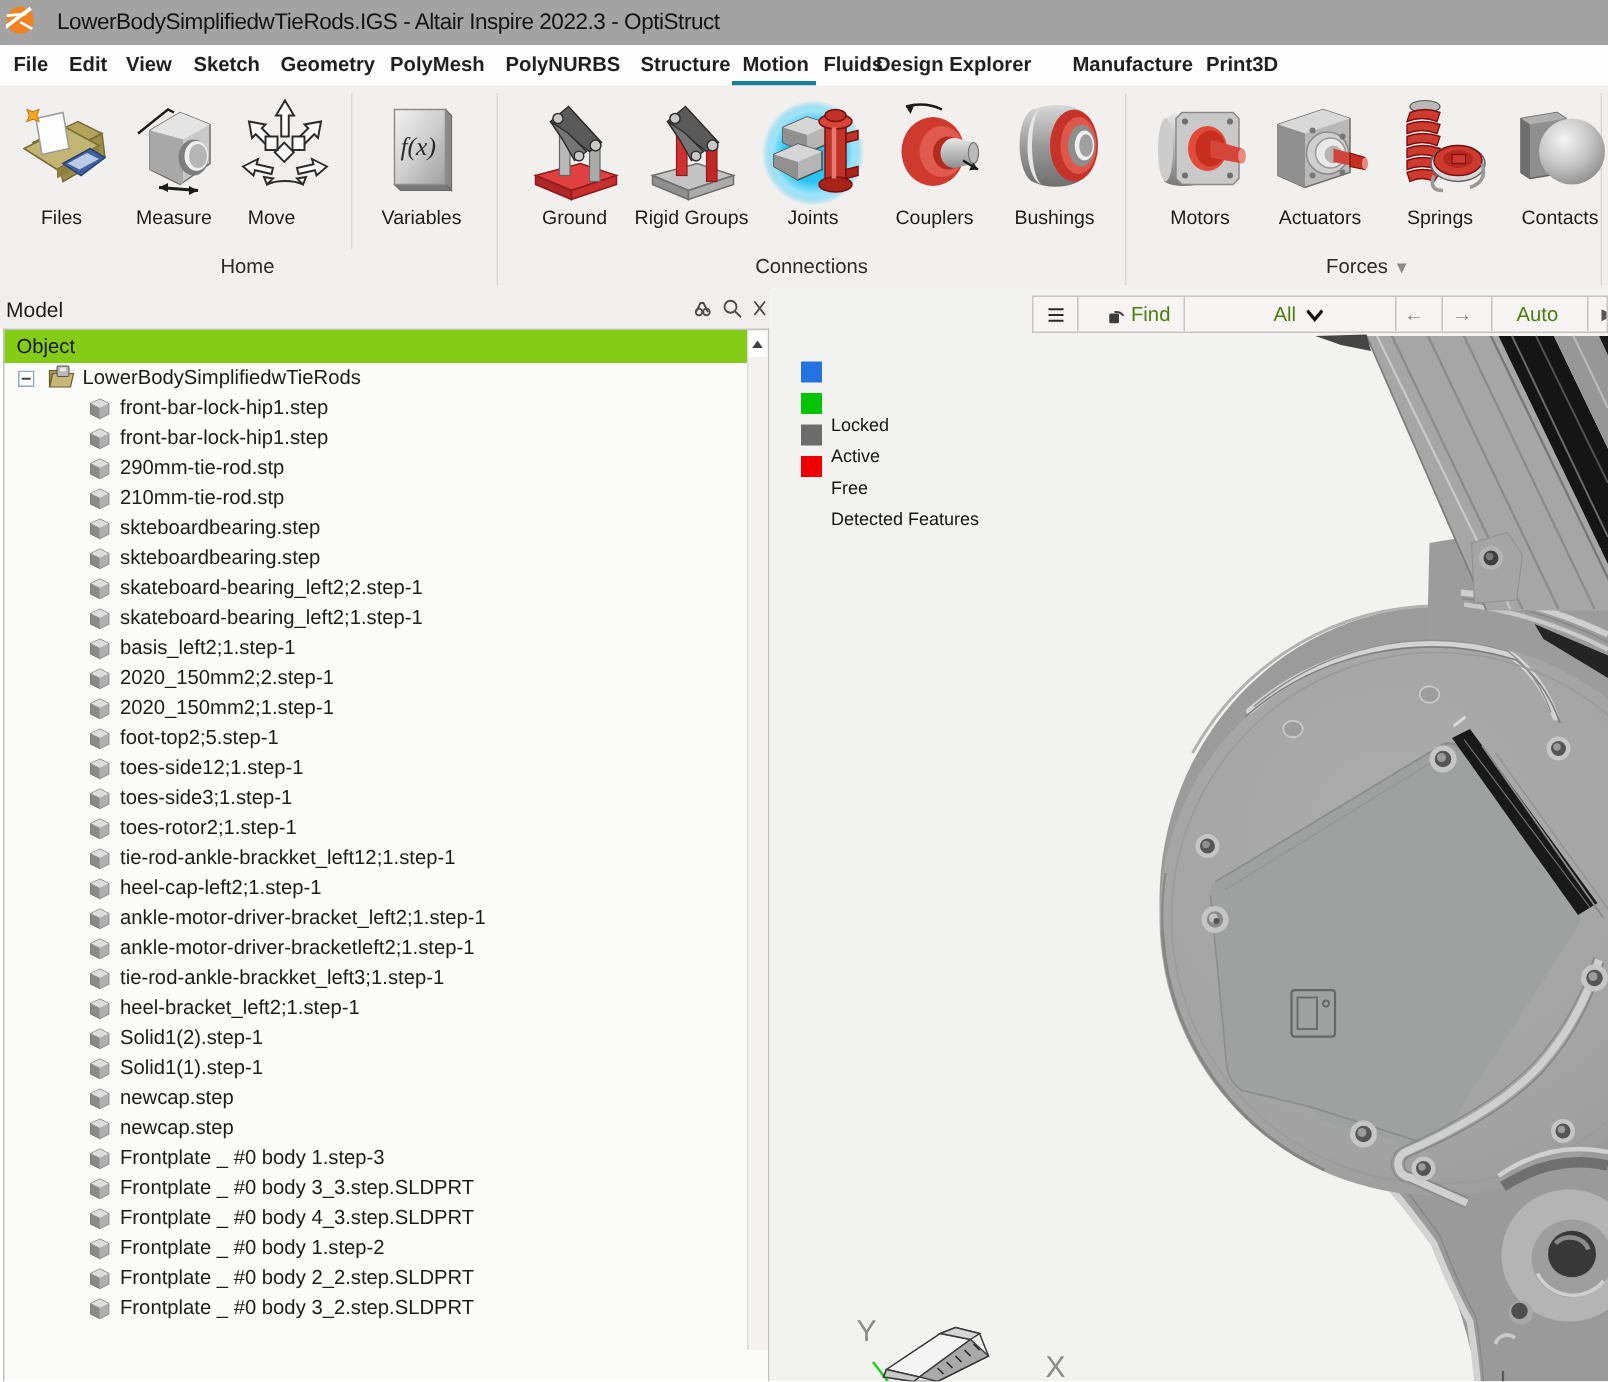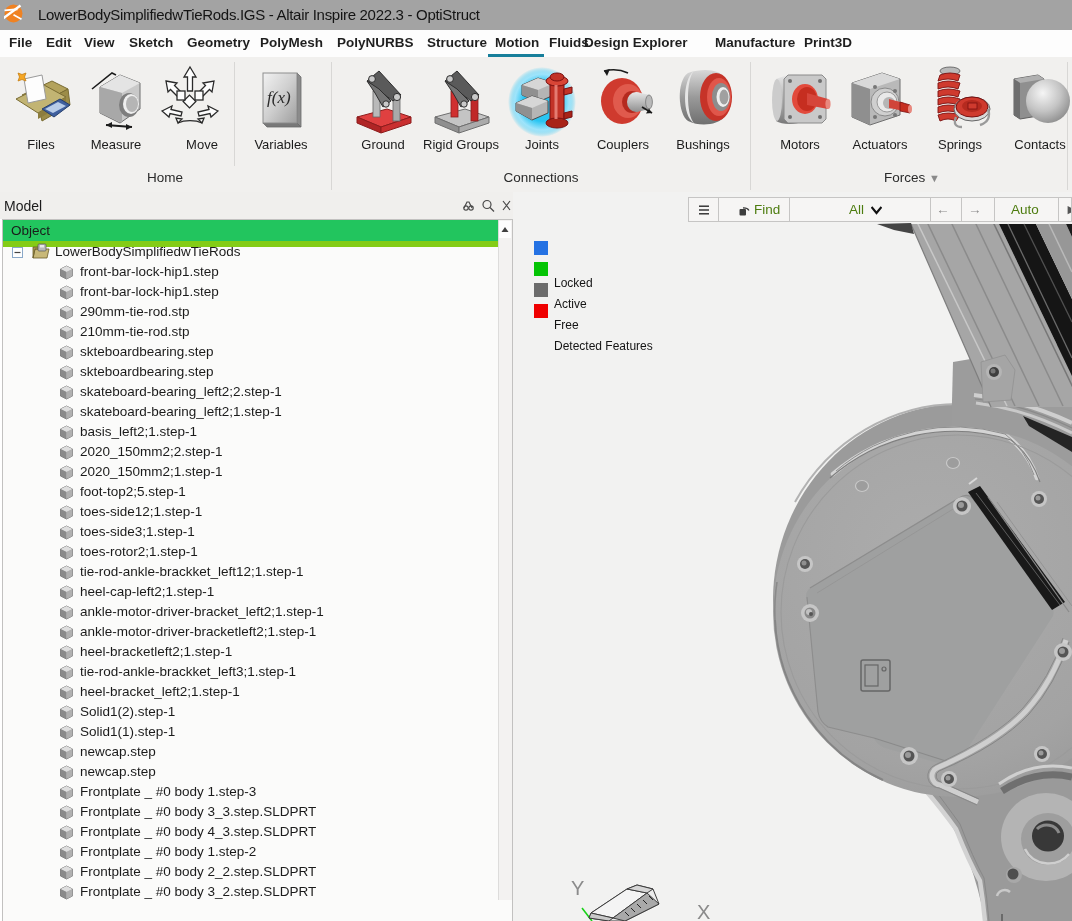--- a/index.html
+++ b/index.html
@@ -16,21 +16,21 @@
   
   #ribbon{left:0;top:57px;width:1072px;height:135px;background:#f1f0ee;border-bottom:1px solid #cbcbcb;}
   .sep{position:absolute;width:1px;background:#d8d7d5;}
   .icon{position:absolute;top:8px;}
   .ilabel{position:absolute;top:80px;font-size:13px;color:#1b1b1b;text-align:center;white-space:nowrap;transform:translateX(-50%);}
   .glabel{position:absolute;top:113px;font-size:13.5px;color:#2a2a2a;text-align:left;white-space:nowrap;transform:translateX(-50%);}
   
   #panelhdr{left:0;top:192px;width:513px;height:27px;background:#f0efed;}
   #panelhdr .t{position:absolute;left:4px;top:6px;font-size:14px;color:#1b1b1b;}
   #treewrap{left:2px;top:219px;width:511px;height:702px;background:#fbfbfa;border:1px solid #c2c1c0;border-bottom:none;box-sizing:border-box;}
-  #objrow{left:0px;top:0px;width:509px;height:21px;background:#22c55e;border-bottom:6px solid #84cc16;}
+  #objrow{left:0px;top:0px;width:509px;height:21px;background:#84cc16;border-bottom:1px solid #84cc16;}
   #objrow span{position:absolute;left:8px;top:3px;font-size:13.5px;color:#1b1b1b;}
   #scroll{right:0px;top:0px;width:13px;height:680px;background:#f3f2f1;border-left:1px solid #dddcdb;}
   #scrollup{position:absolute;top:1px;left:0px;width:12px;height:17px;background:#fdfdfd;}
   #tree{left:0;top:22px;width:496px;}
   .trow{height:20px;position:relative;white-space:nowrap;font-size:13.5px;color:#1b1b1b;}
   .trow .cube{position:absolute;left:56px;top:3px;}
   .trow .txt{position:absolute;left:77px;top:2px;}
   
   #viewport{left:513px;top:192px;width:559px;height:729px;background:#f2f2f1;}
   #vtoolbar{left:688px;top:197px;width:384px;height:25px;background:#f6f5f4;border:1px solid #c6c5c4;box-sizing:border-box;overflow:hidden;}
@@ -72,21 +72,21 @@
   <div id="underline" class="abs"></div>
 </div>
 
 <div id="ribbon" class="abs">
   <div class="sep" style="left:234px;top:5px;height:104px"></div>
   <div class="sep" style="left:331px;top:5px;height:128px"></div>
   <div class="sep" style="left:750px;top:5px;height:128px"></div>
   <div class="sep" style="left:1067px;top:5px;height:128px"></div>
   <span class="ilabel" style="left:41px">Files</span>
   <span class="ilabel" style="left:116px">Measure</span>
-  <span class="ilabel" style="left:202px">Move</span>
+  <span class="ilabel" style="left:181px">Move</span>
   <span class="ilabel" style="left:281px">Variables</span>
   <span class="ilabel" style="left:383px">Ground</span>
   <span class="ilabel" style="left:461px">Rigid Groups</span>
   <span class="ilabel" style="left:542px">Joints</span>
   <span class="ilabel" style="left:623px">Couplers</span>
   <span class="ilabel" style="left:703px">Bushings</span>
   <span class="ilabel" style="left:800px">Motors</span>
   <span class="ilabel" style="left:880px">Actuators</span>
   <span class="ilabel" style="left:960px">Springs</span>
   <span class="ilabel" style="left:1040px">Contacts</span>
@@ -509,29 +509,20 @@
         <span class="txt">ankle-motor-driver-bracket_left2;1.step-1</span>
       </div>
 <div class="trow">
         <svg class="cube" width="15" height="15" viewBox="0 0 15 15">
           <path d="M7.5 1 L13.5 4 L13.5 11 L7.5 14 L1.5 11 L1.5 4 Z" fill="#b9b9b9" stroke="#555" stroke-width="0.7"></path>
           <path d="M7.5 1 L13.5 4 L7.5 7 L1.5 4 Z" fill="#dedede"></path>
           <path d="M1.5 4 L7.5 7 L7.5 14 L1.5 11 Z" fill="#8a8a8a"></path>
           <path d="M7.5 7 L13.5 4 L13.5 11 L7.5 14 Z" fill="#b0b0b0"></path>
         </svg>
         <span class="txt">ankle-motor-driver-bracketleft2;1.step-1</span>
-      </div>
-<div class="trow">
-        <svg class="cube" width="15" height="15" viewBox="0 0 15 15">
-          <path d="M7.5 1 L13.5 4 L13.5 11 L7.5 14 L1.5 11 L1.5 4 Z" fill="#b9b9b9" stroke="#555" stroke-width="0.7"></path>
-          <path d="M7.5 1 L13.5 4 L7.5 7 L1.5 4 Z" fill="#dedede"></path>
-          <path d="M1.5 4 L7.5 7 L7.5 14 L1.5 11 Z" fill="#8a8a8a"></path>
-          <path d="M7.5 7 L13.5 4 L13.5 11 L7.5 14 Z" fill="#b0b0b0"></path>
-        </svg>
-        <span class="txt">heel-bracketleft2;1.step-1</span>
       </div>
 <div class="trow">
         <svg class="cube" width="15" height="15" viewBox="0 0 15 15">
           <path d="M7.5 1 L13.5 4 L13.5 11 L7.5 14 L1.5 11 L1.5 4 Z" fill="#b9b9b9" stroke="#555" stroke-width="0.7"></path>
           <path d="M7.5 1 L13.5 4 L7.5 7 L1.5 4 Z" fill="#dedede"></path>
           <path d="M1.5 4 L7.5 7 L7.5 14 L1.5 11 Z" fill="#8a8a8a"></path>
           <path d="M7.5 7 L13.5 4 L13.5 11 L7.5 14 Z" fill="#b0b0b0"></path>
         </svg>
         <span class="txt">tie-rod-ankle-brackket_left3;1.step-1</span>
       </div>

